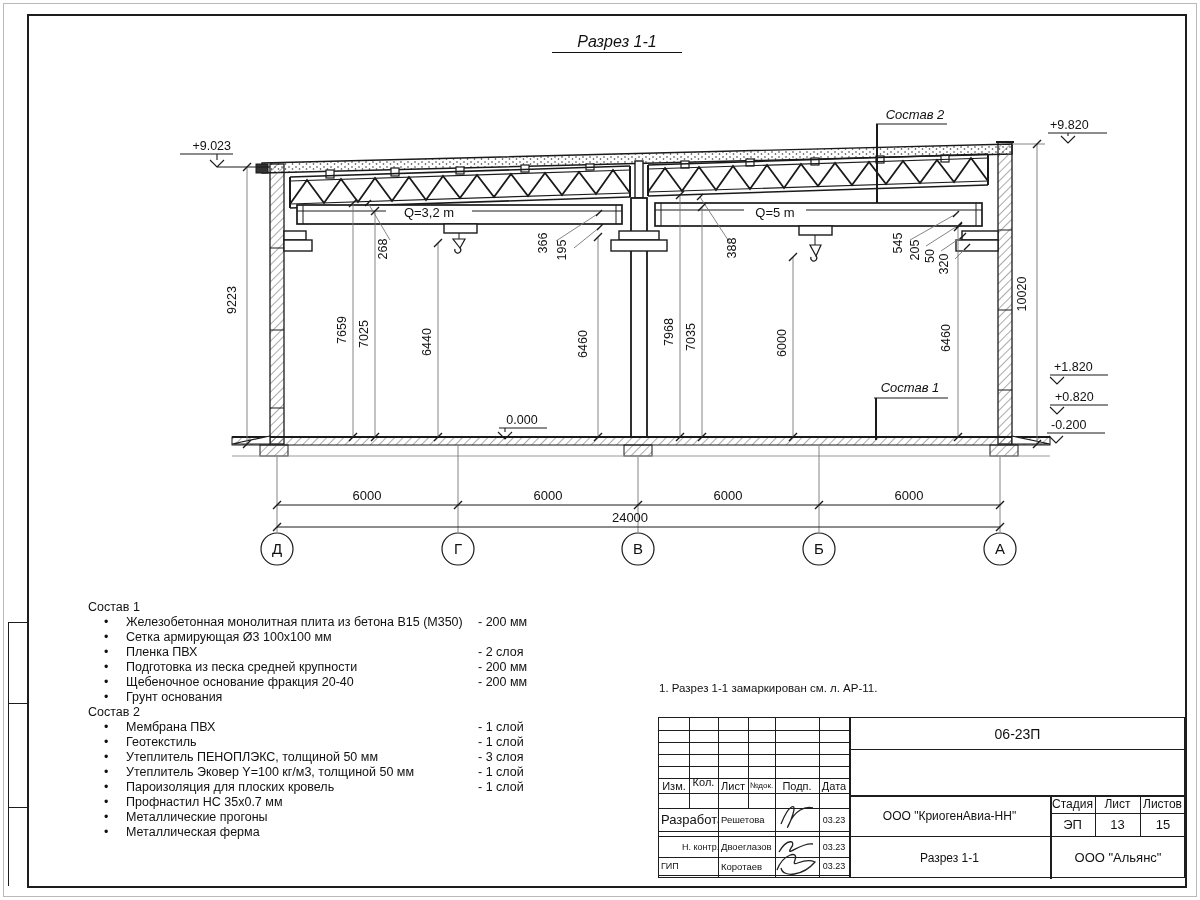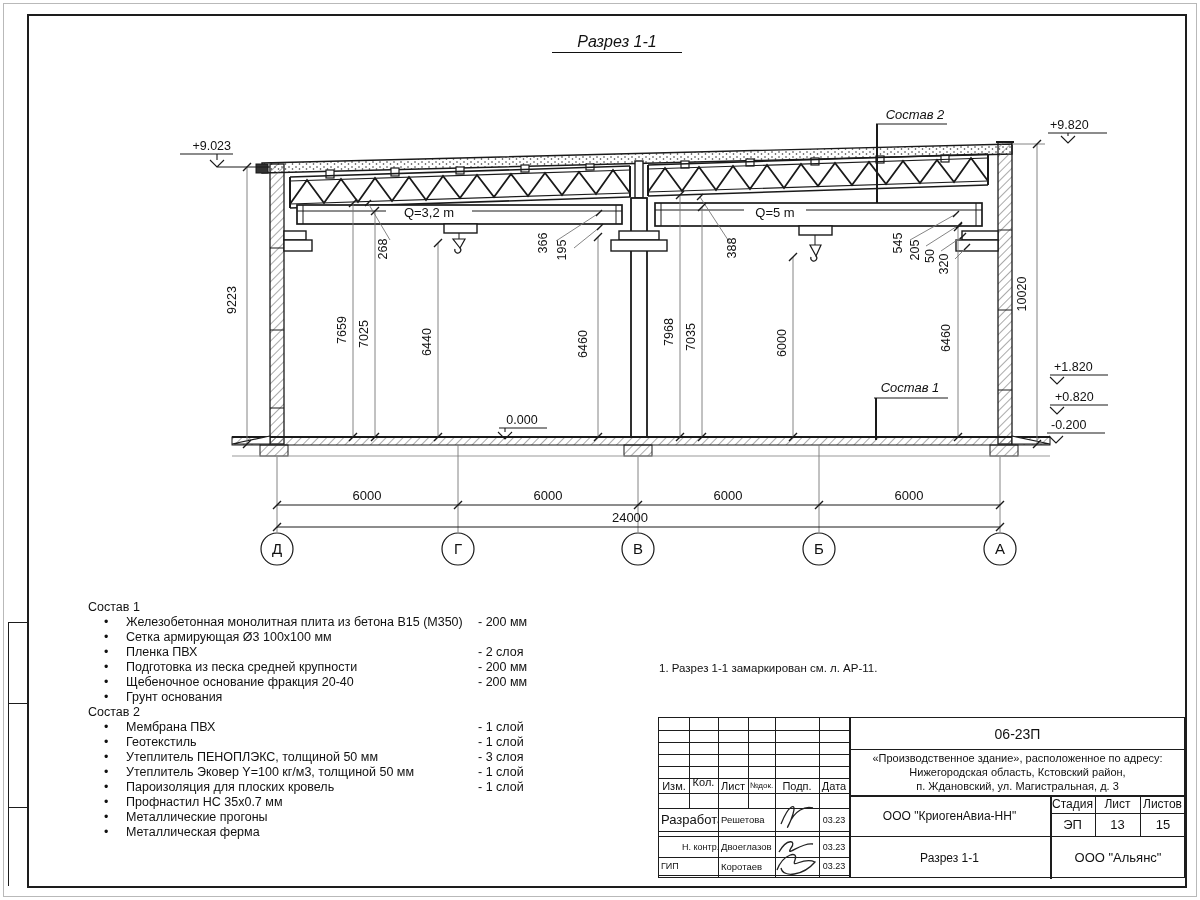--- a/index.html
+++ b/index.html
@@ -11,21 +11,21 @@
   .vl{position:absolute;background:#1d1d1d;width:1px;}
   .hl{position:absolute;background:#1d1d1d;height:1px;}
   .title{position:absolute;left:552px;top:33px;width:130px;text-align:center;
          font-size:16px;font-style:italic;border-bottom:1.4px solid #111;padding-bottom:1px;}
   
   .comp{position:absolute;left:88px;top:600px;width:460px;font-size:12.5px;line-height:15px;}
   .comp .head{font-weight:normal;}
   .crow{position:relative;padding-left:38px;}
   .crow .bullet{position:absolute;left:16px;}
   .crow .val{position:absolute;left:390px;white-space:nowrap;}
-  .note{position:absolute;left:659px;top:662px;font-size:11.5px;}
+  .note{position:absolute;left:659px;top:682px;font-size:11.5px;}
   
   .tb{position:absolute;left:658px;top:717px;width:527px;height:161px;border:1.5px solid #1d1d1d;box-sizing:border-box;}
   .tb .cell{position:absolute;display:flex;align-items:center;justify-content:center;text-align:center;overflow:hidden;}
   .sig-svg{position:absolute;}
   
   text{font-family:"Liberation Sans",sans-serif;fill:#111;}
   .t12{font-size:12.5px;}
   .t13{font-size:13px;}
   .t15{font-size:15px;}
   .it{font-style:italic;}
@@ -300,25 +300,20 @@
 
   <div class="hl" style="left:190px;top:31px;width:337px;"></div>
   <div class="hl" style="left:190px;top:77px;width:337px;height:1.5px;"></div>
   <div class="vl" style="left:391px;top:77px;height:84px;background:#1d1d1d;width:1.5px;"></div>
   <div class="hl" style="left:391px;top:95px;width:136px;"></div>
   <div class="hl" style="left:190px;top:118px;width:337px;"></div>
   <div class="vl" style="left:436px;top:77px;height:41px;"></div>
   <div class="vl" style="left:481px;top:77px;height:41px;"></div>
 
   <div class="cell" style="left:190px;top:0;width:337px;height:31px;font-size:14px;">06-23П</div>
-  <div class="cell" style="left:190px;top:31px;width:337px;height:46px;font-size:11px;flex-direction:column;line-height:14px;">
-    <span>«Производственное здание», расположенное по адресу:</span>
-    <span>Нижегородская область, Кстовский район,</span>
-    <span>п. Ждановский, ул. Магистральная, д. 3</span>
-  </div>
   <div class="cell" style="left:190px;top:77px;width:201px;height:41px;font-size:12px;">ООО "КриогенАвиа-НН"</div>
   <div class="cell" style="left:391px;top:77px;width:45px;height:18px;font-size:12px;">Стадия</div>
   <div class="cell" style="left:436px;top:77px;width:45px;height:18px;font-size:12px;">Лист</div>
   <div class="cell" style="left:481px;top:77px;width:45px;height:18px;font-size:12px;">Листов</div>
   <div class="cell" style="left:391px;top:95px;width:45px;height:23px;font-size:13px;">ЭП</div>
   <div class="cell" style="left:436px;top:95px;width:45px;height:23px;font-size:13px;">13</div>
   <div class="cell" style="left:481px;top:95px;width:46px;height:23px;font-size:13px;">15</div>
   <div class="cell" style="left:190px;top:118px;width:201px;height:43px;font-size:12px;">Разрез 1-1</div>
   <div class="cell" style="left:391px;top:118px;width:136px;height:43px;font-size:13px;">ООО "Альянс"</div>
 </div>

